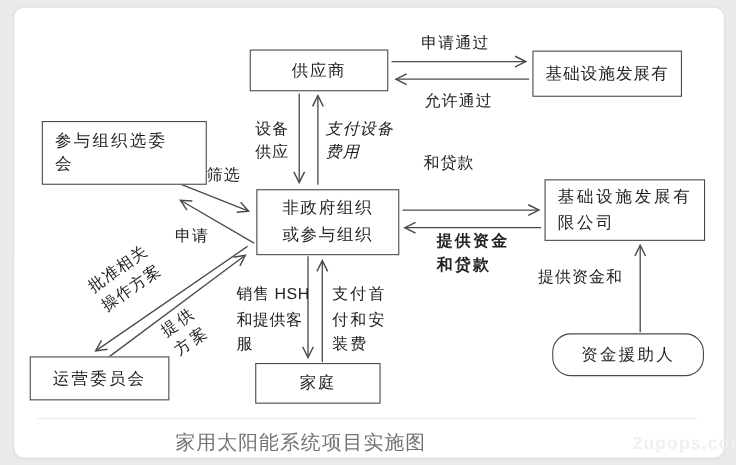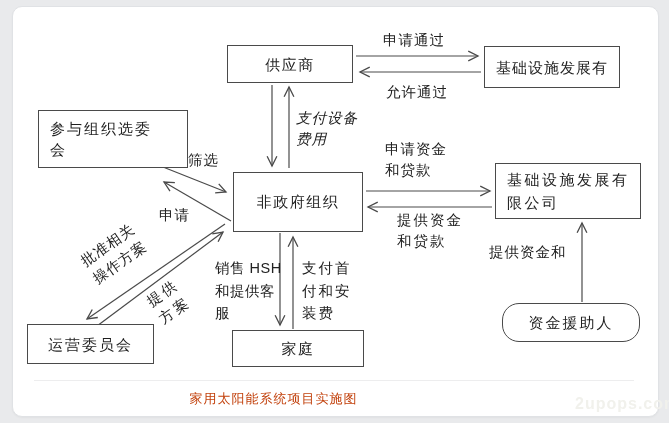--- a/index.html
+++ b/index.html
@@ -33,21 +33,21 @@
     white-space:nowrap;letter-spacing:1px;
   }
   .edge-label .ln{display:block;}
   .rot{transform:rotate(-35deg);transform-origin:center center;text-align:center;}
   .lh22 .ln{line-height:22.5px;}
   .sep{
     position:absolute;left:34px;top:380px;width:600px;height:1px;background:#ededee;
   }
   .caption{
     position:absolute;left:0;top:390px;width:547px;text-align:center;
-    color:#c2410c;font-size:13px;letter-spacing:1px;
+    color:#737373;font-size:18px;letter-spacing:1px;
   }
   .watermark{
     position:absolute;left:575px;top:395px;width:90px;
     color:#f1f1ec;font-size:16px;font-weight:bold;letter-spacing:1px;
   }
 </style>
 </head>
 <body>
 
 <div class="card"></div>
@@ -83,59 +83,63 @@
     <span>基础设施发展有</span>
   </div>
 
   <div class="node left" style="left:38px;top:110px;width:150px;height:58px;letter-spacing:2px;">
     <span class="ln">参与组织选委</span>
     <span class="ln">会</span>
   </div>
 
   <div class="node center" style="left:233px;top:172px;width:130px;height:60px;line-height:24px;">
     <span class="ln">非政府组织</span>
+    <span class="ln">或参与组织</span>
   </div>
 
   <div class="node left" style="left:495px;top:163px;width:146px;height:56px;letter-spacing:2.5px;line-height:23px;">
     <span class="ln">基础设施发展有</span>
     <span class="ln">限公司</span>
   </div>
 
   <div class="node center" style="left:27px;top:324px;width:127px;height:40px;letter-spacing:2px;">
     <span>运营委员会</span>
   </div>
 
-  <div class="node center" style="left:232px;top:330px;width:132px;height:37px;">
+  <div class="node center" style="left:232px;top:330px;width:114px;height:37px;">
     <span>家庭</span>
   </div>
 
   <div class="node center" style="left:502px;top:303px;width:138px;height:39px;letter-spacing:2px;border-radius:17px;">
     <span>资金援助人</span>
   </div>
 
   <div class="edge-label" style="left:383px;top:30px;">申请通过</div>
 
   <div class="edge-label" style="left:386px;top:82px;">允许通过</div>
 
+  <div class="edge-label" style="left:232px;top:108px;">
+    <span class="ln">设备</span>
+    <span class="ln">供应</span>
+  </div>
 
   <div class="edge-label" style="left:296px;top:108px;font-style:italic;">
     <span class="ln">支付设备</span>
     <span class="ln">费用</span>
   </div>
 
   <div class="edge-label" style="left:188px;top:150px;">筛选</div>
 
   <div class="edge-label" style="left:159px;top:205px;">申请</div>
 
   <div class="edge-label" style="left:385px;top:139px;">
-    <span class="ln">申请资金</span>
     <span class="ln">和贷款</span>
   </div>
 
-  <div class="edge-label" style="left:397px;top:210px;letter-spacing:2px;">
+  <div class="edge-label" style="left:397px;top:210px;letter-spacing:2px;font-weight:bold;">
     <span class="ln">提供资金</span>
     <span class="ln">和贷款</span>
   </div>
 
   <div class="edge-label rot" style="left:60px;top:233px;width:108px;">
     <span class="ln">批准相关</span>
     <span class="ln">操作方案</span>
   </div>
 
   <div class="edge-label rot" style="left:136px;top:281px;width:66px;letter-spacing:3px;">

